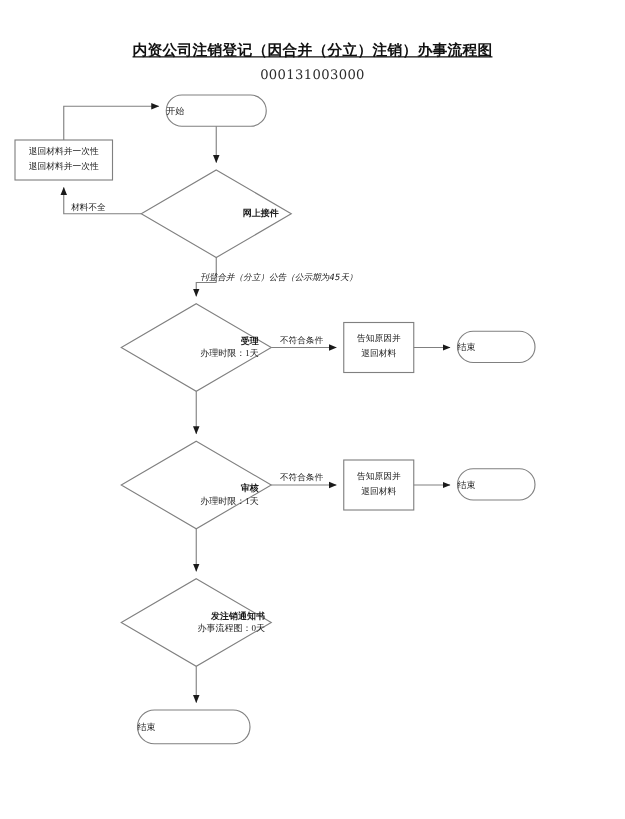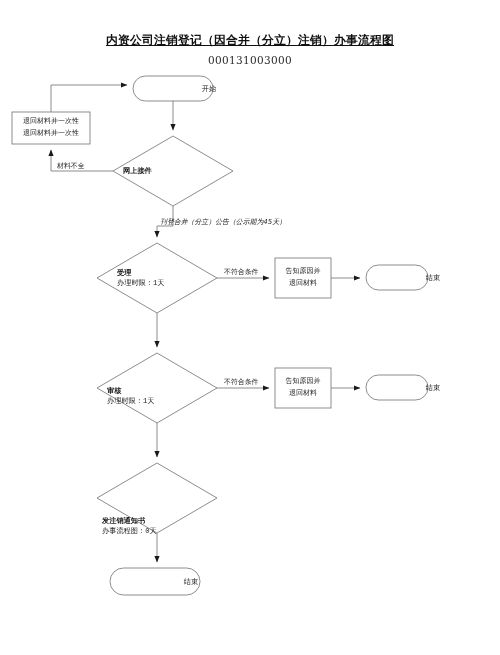--- a/index.html
+++ b/index.html
@@ -49,28 +49,28 @@
   svg.canvas {
     position: absolute;
     left: 0; top: 0;
     width: 500px;
     height: 655px;
   }
   .nd-text {
     position: absolute;
     display: flex;
     flex-direction: column;
-    align-items: flex-start;
+    align-items: flex-end;
     justify-content: center;
     text-align: center;
     font-size: 7.2px;
     line-height: 1.45;
     color: #1a1a1a;
     pointer-events: none;
-    font-family: Liberation Mono, monospace;
+    font-family: Liberation Serif, serif;
   }
   .nd-text .l1 { font-weight: bold; }
   .nd-text .l2 { font-weight: normal; }
   .edge-label {
     position: absolute;
     font-size: 6.9px;
     color: #1a1a1a;
     white-space: nowrap;
     font-family: "DejaVu Sans", "Liberation Sans", sans-serif;
   }
@@ -83,26 +83,25 @@
     text-align: right;
     font-size: 7.0px;
     line-height: 1.7;
     color: #1a1a1a;
     font-family: "DejaVu Sans", "Liberation Sans", sans-serif;
   }
   .term-text {
     position: absolute;
     display: flex;
     align-items: center;
-    justify-content: center;
+    justify-content: flex-start;
     text-align: center;
     font-size: 7.2px;
     color: #1a1a1a;
     font-family: "DejaVu Sans", "Liberation Sans", sans-serif;
-    padding-left: 36px;
   }
 </style>
 </head>
 <body>
 
 <div id="page">
 
   <div class="doc-code">000131003000</div>
   <div class="doc-title">内资公司注销登记（因合并（分立）注销）办事流程图</div>
 
@@ -165,31 +164,31 @@
 
   <div class="box-text" style="left:12px; top:112px; width:78px; height:32px;">
     <span>退回材料并一次性</span>
     <span>退回材料并一次性</span>
   </div>
 
   <div class="nd-text" style="left:123px; top:159px; width:100px; height:24px;">
     <span class="l1">网上接件</span>
   </div>
 
-  <div class="nd-text" style="left:117px; top:264px; width:100px; height:28px;">
+  <div class="nd-text" style="left:107px; top:264px; width:100px; height:28px;">
     <span class="l1">受理</span>
     <span class="l2">办理时限：1天</span>
   </div>
 
   <div class="nd-text" style="left:107px; top:382px; width:100px; height:28px;">
     <span class="l1">审核</span>
     <span class="l2">办理时限：1天</span>
   </div>
 
-  <div class="nd-text" style="left:102px; top:512px; width:110px; height:28px;">
+  <div class="nd-text" style="left:102px; top:484px; width:110px; height:28px;">
     <span class="l1">发注销通知书</span>
     <span class="l2">办事流程图：0天</span>
   </div>
 
   <div class="box-text" style="left:275px; top:258px; width:56px; height:40px;">
     <span>告知原因并</span>
     <span>退回材料</span>
   </div>
 
   <div class="box-text" style="left:275px; top:368px; width:56px; height:40px;">

